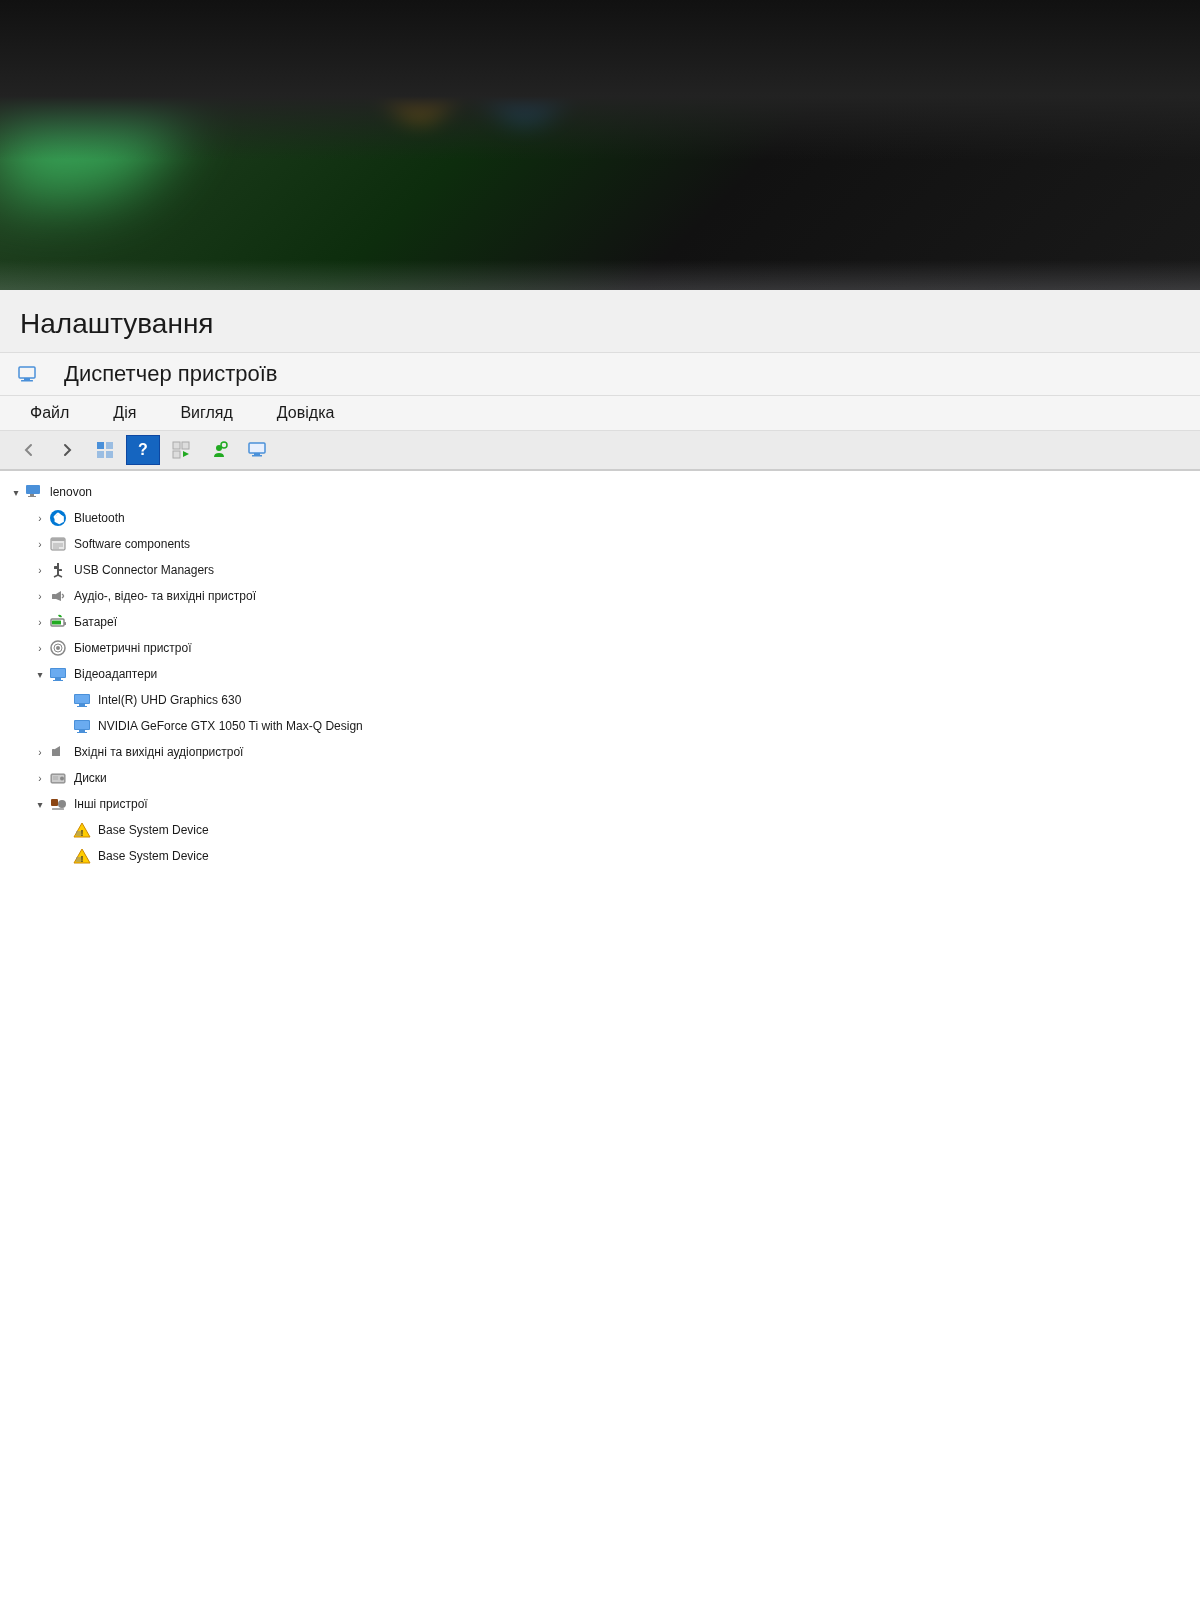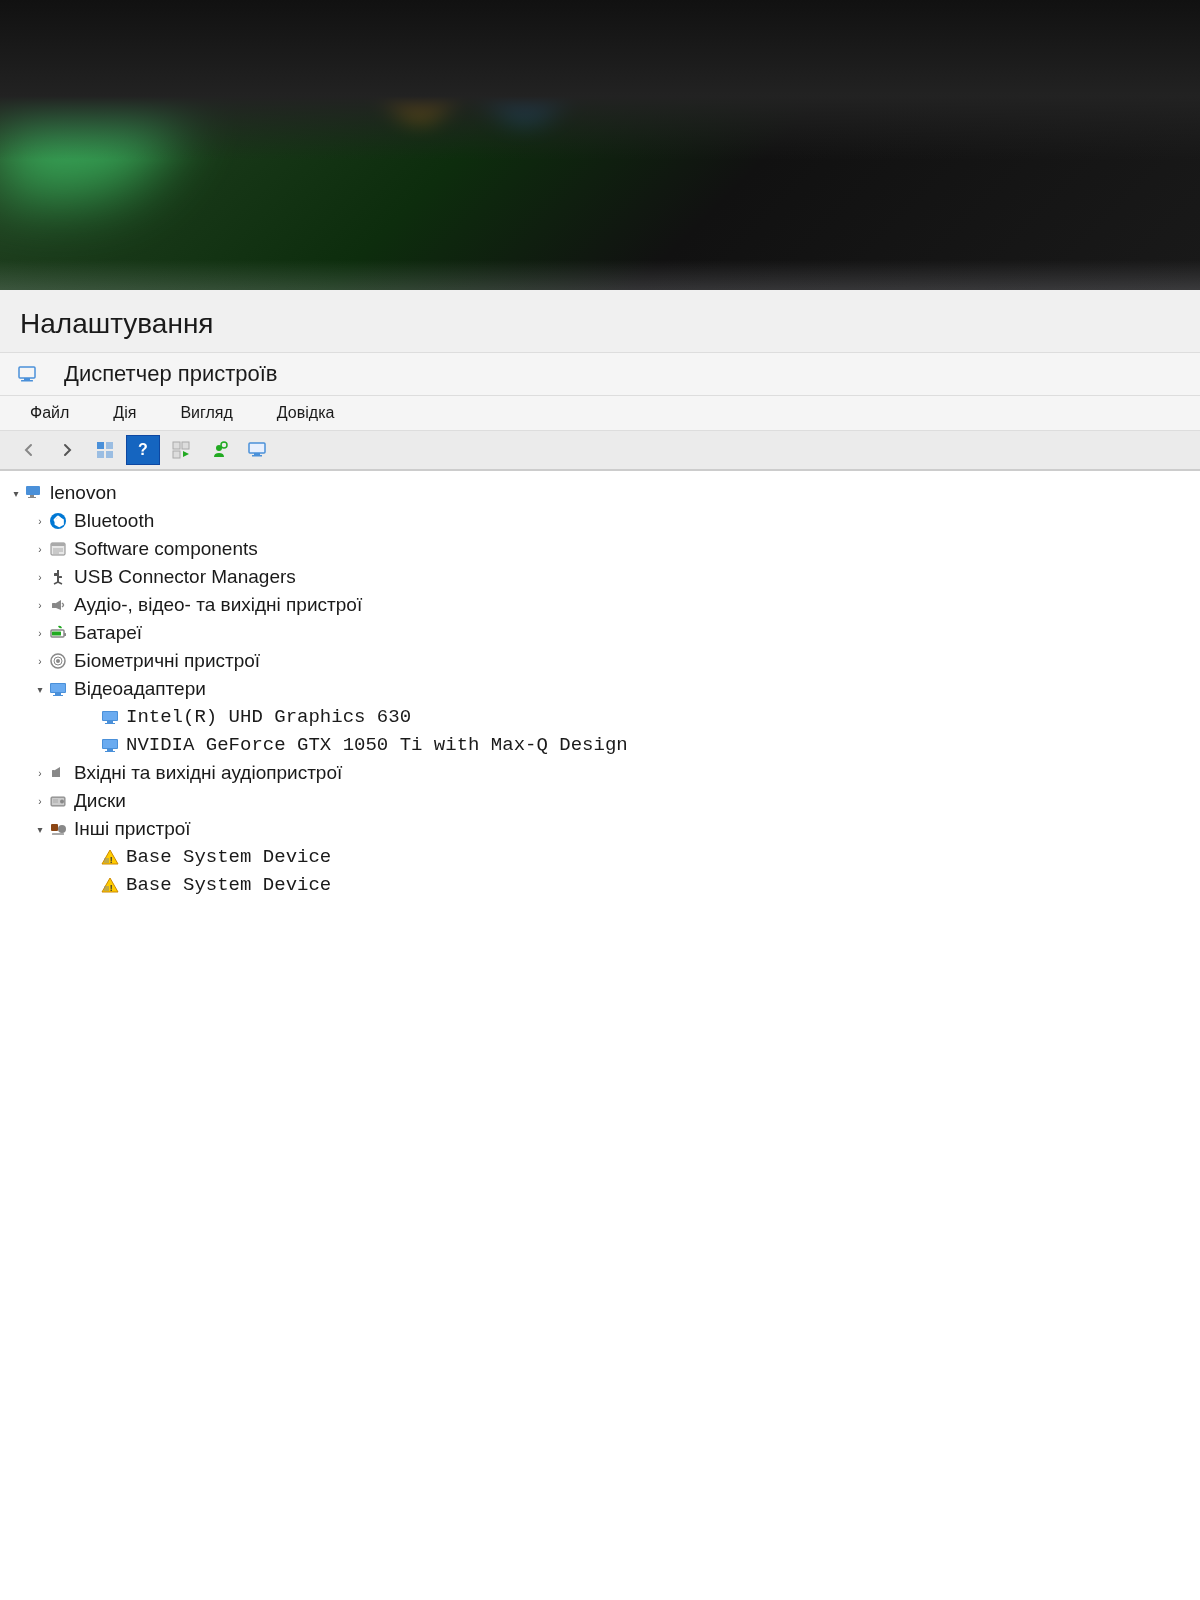--- a/index.html
+++ b/index.html
@@ -150,21 +150,21 @@
       display: flex;
       align-items: center;
       padding: 3px 0;
       cursor: pointer;
       font-size: 16px;
       color: #1a1a1a;
     }
 
     .tree-indent-0 { padding-left: 8px; }
     .tree-indent-1 { padding-left: 32px; }
-    .tree-indent-2 { padding-left: 84px; font-family: Liberation Mono, monospace; }
+    .tree-indent-2 { padding-left: 56px; }
 
     .chevron {
       width: 16px;
       height: 16px;
       display: inline-flex;
       align-items: center;
       justify-content: center;
       font-size: 10px;
       color: #555;
       flex-shrink: 0;
@@ -174,21 +174,21 @@
       width: 20px;
       height: 20px;
       display: inline-flex;
       align-items: center;
       justify-content: center;
       margin-right: 6px;
       flex-shrink: 0;
     }
 
     .item-label {
-      font-size: 19px;
+      font-size: 12px;
       color: #1a1a1a;
     }
   </style>
 </head>
 <body>
 
 <div class="photo-bg">
   <div class="bg-blur-green"></div>
   <div class="bg-blur-yellow"></div>
   <div class="bg-blur-blue"></div>

